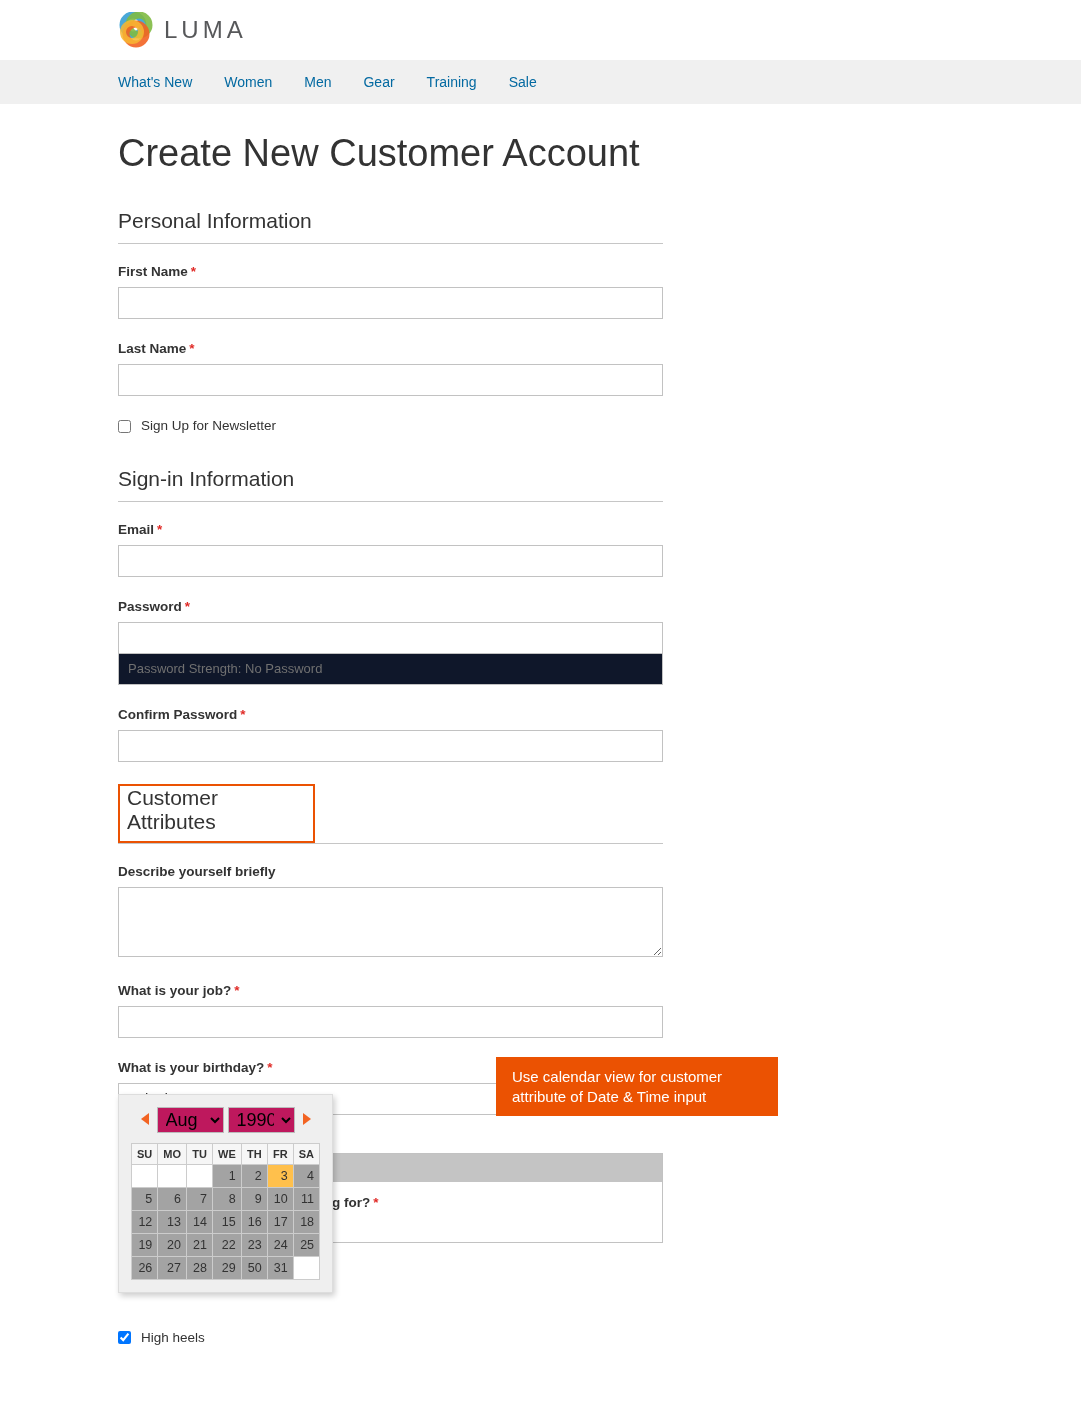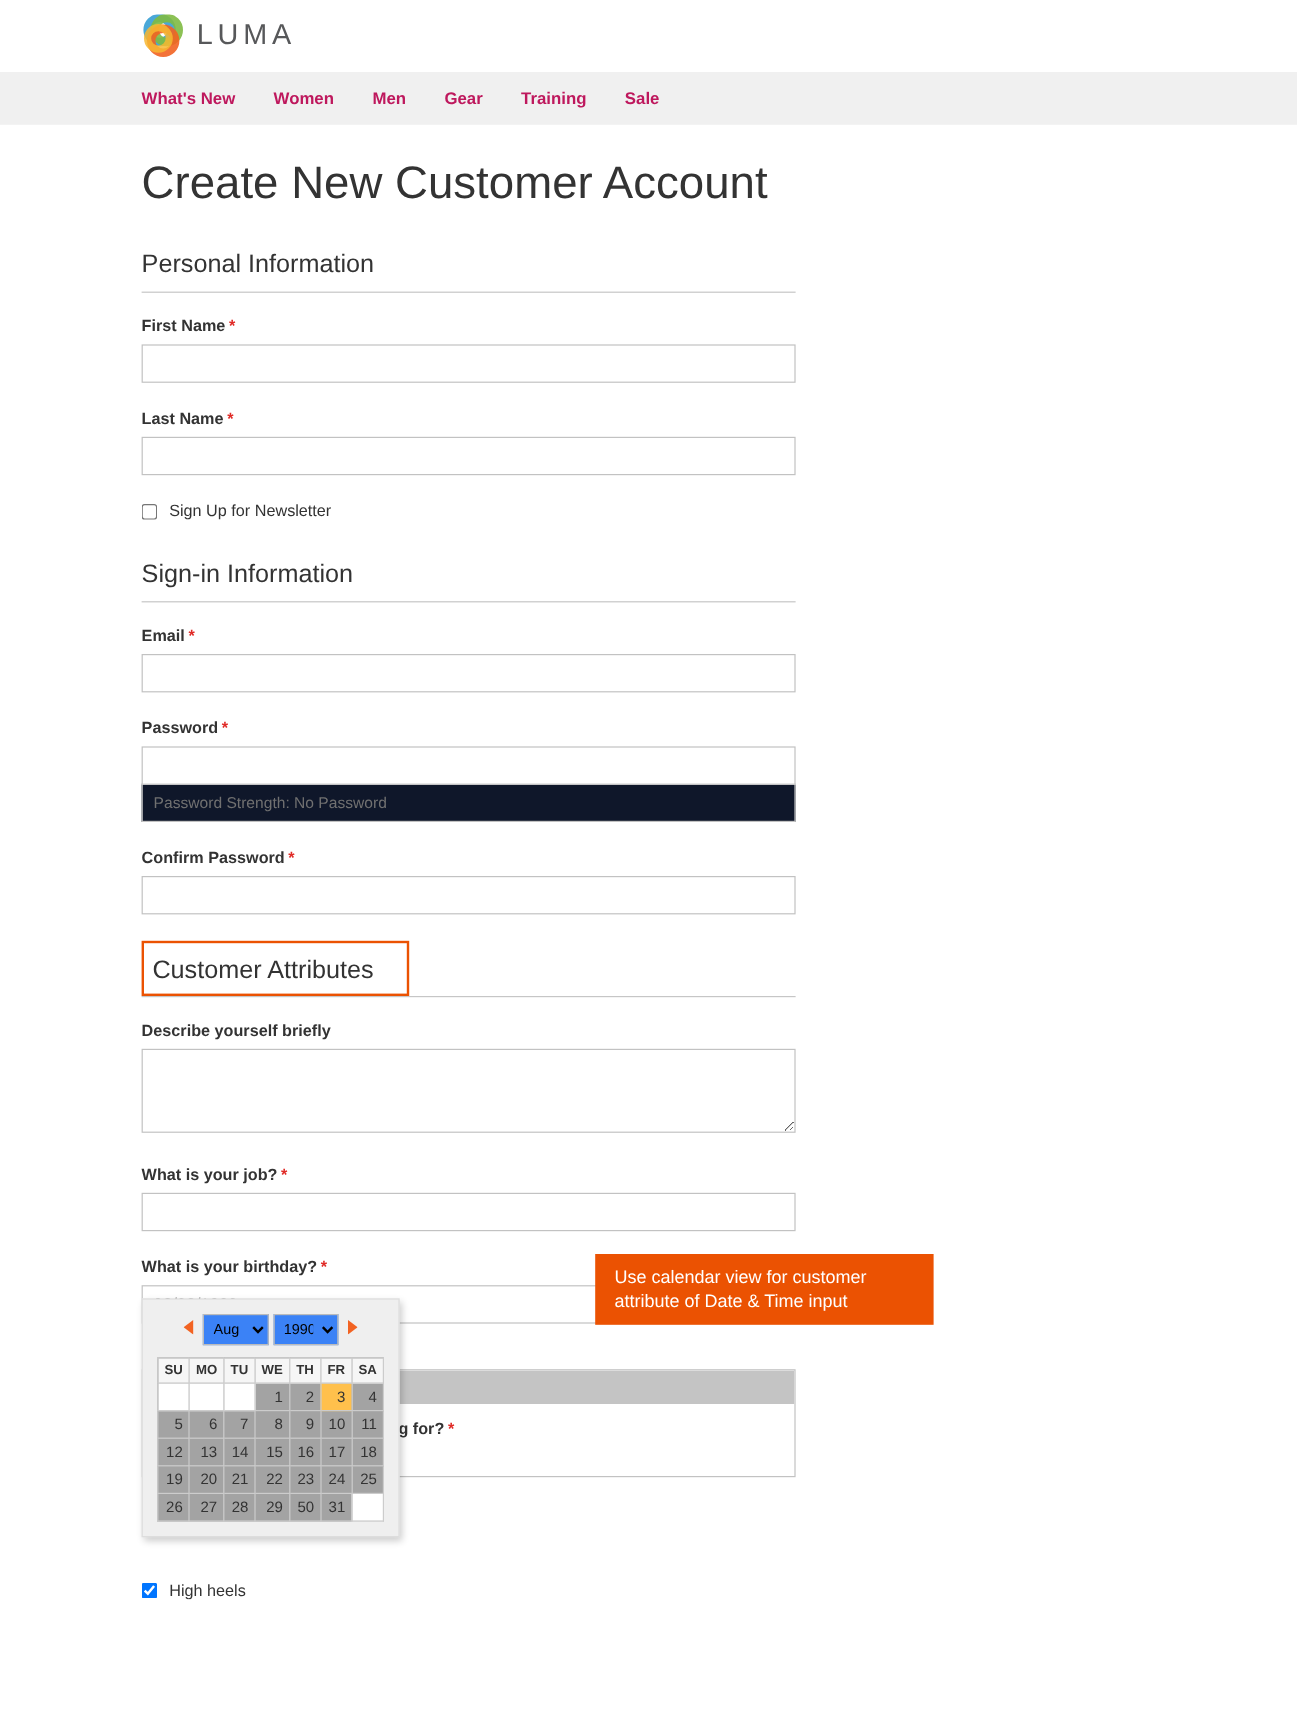--- a/index.html
+++ b/index.html
@@ -2,26 +2,26 @@
 <html><head>
 <meta charset="utf-8">
 <style>
 * { box-sizing: border-box; margin: 0; padding: 0; }
 body { font-family: 'Helvetica Neue', Helvetica, Arial, sans-serif; color: #333; background: #fff; }
 .container { max-width: 1081px; margin: 0 auto; }
 .header { padding: 12px 118px; display: flex; align-items: center; gap: 10px; }
 .logo-text { font-size: 24px; font-weight: 500; letter-spacing: 4px; color: #57585a; }
 .nav { background: #f0f0f0; padding: 0 118px; }
 .nav ul { list-style: none; display: flex; }
-.nav li { padding: 14px 16px; font-size: 14px; font-weight: 700; color: #be185d; cursor: pointer; }
+.nav li { padding: 14px 16px; font-size: 14px; font-weight: 400; color: #0369a1; cursor: pointer; }
 .nav li:first-child { padding-left: 0; }
 .content { padding: 0 118px; }
 .page-title { font-size: 38px; font-weight: 300; color: #333; margin: 28px 0 34px; }
 .section-title { font-size: 21px; font-weight: 300; color: #333; border-bottom: 1px solid #c6c6c6; padding-bottom: 10px; margin-bottom: 20px; width: 545px; }
-.section-title.highlight { border: 2px solid #eb5202; border-radius: 0; width: 223px; padding: 11px 7px 7px; margin-bottom: 0; }
+.section-title.highlight { border: 2px solid #eb5202; border-radius: 0; width: 197px; padding: 0 7px 7px; margin-bottom: 0; }
 .section-title-wrap { border-bottom: 1px solid #c6c6c6; margin-bottom: 20px; width: 545px; }
 .field { margin-bottom: 22px; width: 545px; }
 .field label { display: block; font-size: 13.5px; font-weight: 600; color: #333; margin-bottom: 8px; }
 .req { color: #e02b27; margin-left: 3px; }
 .field input[type=text], .field input[type=password], .field input[type=email], .field textarea, .field select {
   width: 100%; border: 1px solid #c2c2c2; height: 32px; padding: 0 9px; font-size: 14px; font-family: inherit; }
 .field textarea { height: 70px; padding: 6px 9px; resize: both; }
 .pwd-meter { background: #0f172a; padding: 8px 9px; font-size: 13px; color: #707070; border: 1px solid #c2c2c2; border-top: none; margin-top: -1px; }
 .checkbox-row { display: flex; align-items: flex-end; gap: 10px; margin-bottom: 34px; font-size: 13.5px; color: #333; }
 .checkbox-row input { width: 13px; height: 13px; }
@@ -29,21 +29,21 @@
 .listbox-item { padding: 6px 10px; font-size: 14px; }
 .listbox-item.sel { background: #c4c4c4; }
 .field-date-wrap { position: relative; }
 
 
 .calendar { position: absolute; left: 0; top: 34px; background: #efefef; border: 1px solid #ddd; box-shadow: 2px 3px 6px rgba(0,0,0,0.2); padding: 12px; z-index: 100; }
 .cal-header { display: flex; align-items: center; justify-content: center; gap: 6px; margin-bottom: 10px; }
 .cal-arrow { cursor: pointer; }
 .cal-arrow svg { width: 10px; height: 12px; }
 .cal-selects { display: flex; gap: 4px; }
-.cal-selects select { height: 26px; border: 1px solid #bbb; background: #3b82f6; font-size: 12px; padding: 0 4px; }
+.cal-selects select { height: 26px; border: 1px solid #bbb; background: #be185d; font-size: 18px; padding: 0 4px; }
 .cal-grid { border-collapse: collapse; background: #a3a3a3; }
 .cal-grid th { font-size: 11px; font-weight: 700; color: #333; border: 1px solid #ccc; padding: 4px 5px; text-align: center; background: #f6f6f6; }
 .cal-grid td { font-size: 12.5px; border: 1px solid #ccc; padding: 4px 0; text-align: right; width: 26px; height: 22px; cursor: pointer; }
 .cal-grid td.empty { cursor: default; background: #fff; }
 .cal-grid td.sel { background: #ffc04c; }
 .cal-grid td span { padding-right: 5px; }
 
 
 .callout { position: absolute; left: 378px; top: -3px; background: #eb5202; color: #fff; font-size: 15px; padding: 10px 16px; width: 282px; line-height: 1.3; z-index: 5; }
 

